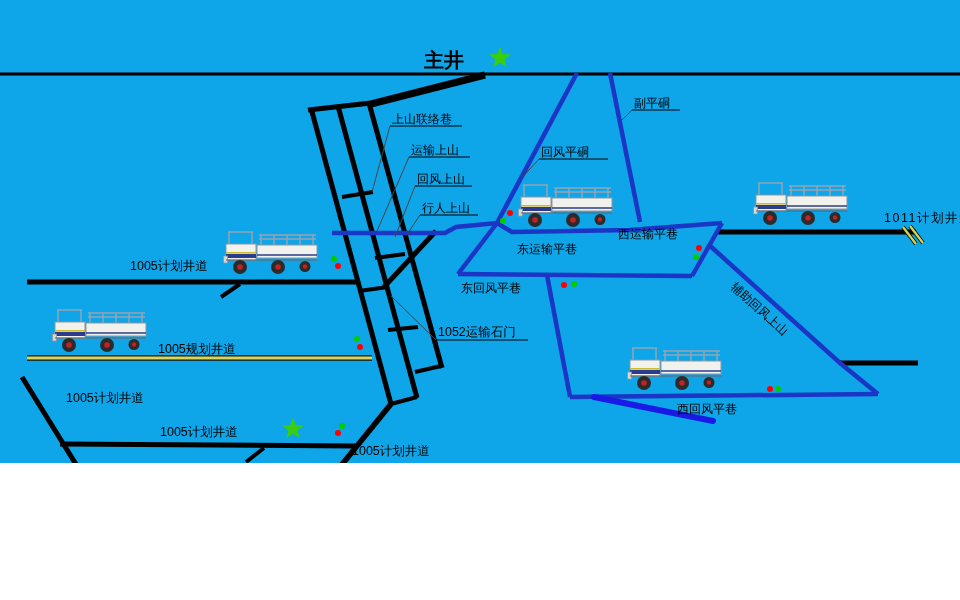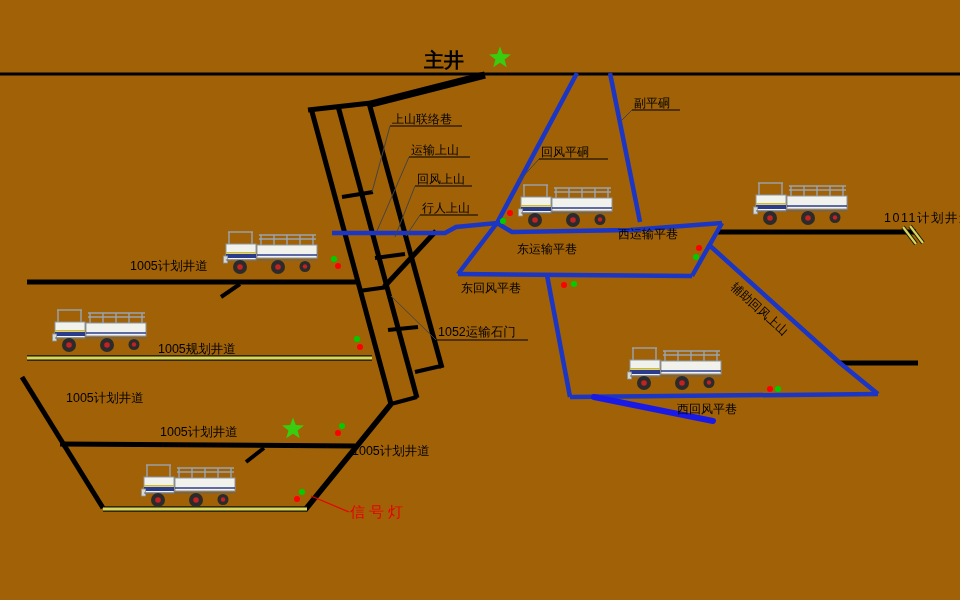--- a/index.html
+++ b/index.html
@@ -1,16 +1,16 @@
 <!DOCTYPE html>
 <html><head>
 <meta charset="utf-8">
 <style>
   html,body{margin:0;padding:0;background:#fff;}
-  #stage{position:relative;width:960px;height:600px;background:#a16207;overflow:hidden;
+  #stage{position:relative;width:960px;height:463px;background:#0ea5e9;overflow:hidden;
          font-family:"Liberation Sans",sans-serif;}
   svg{position:absolute;left:0;top:0;}
   .k{stroke:#000;fill:none;}
   .b{stroke:#1B35C4;fill:none;}
   .yb{stroke:#141400;fill:none;}
   .yf{stroke:#D6D65E;fill:none;}
   .lead{stroke:#444;stroke-width:1;fill:none;}
   .ul{stroke:#000;stroke-width:1;}
   .lbl{font-family:"Liberation Sans",sans-serif;font-size:12px;fill:#000;}
   .lbl-big{font-family:"Liberation Sans",sans-serif;font-size:20px;font-weight:bold;fill:#000;}

